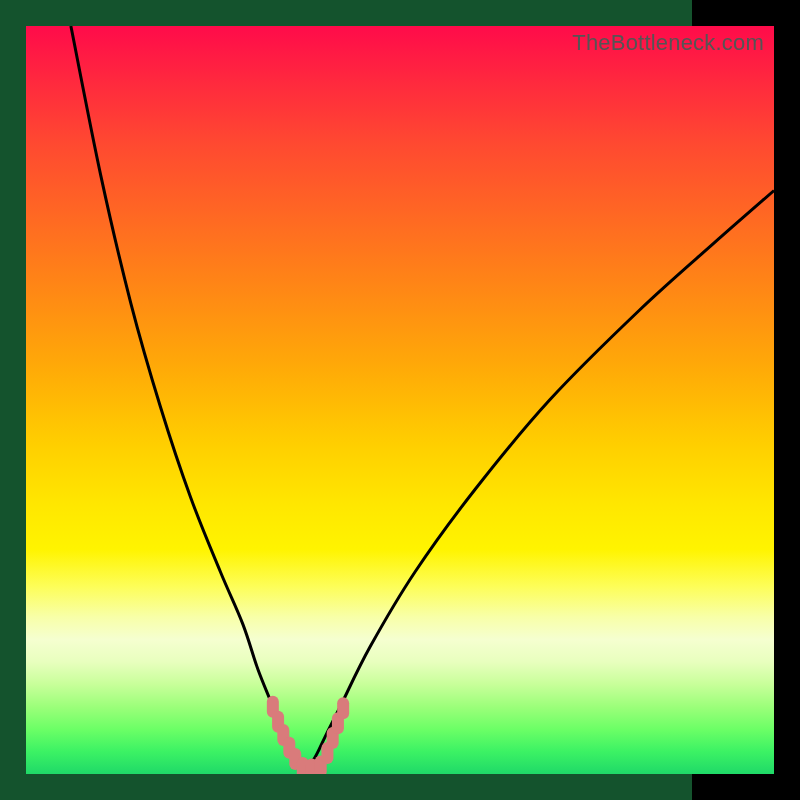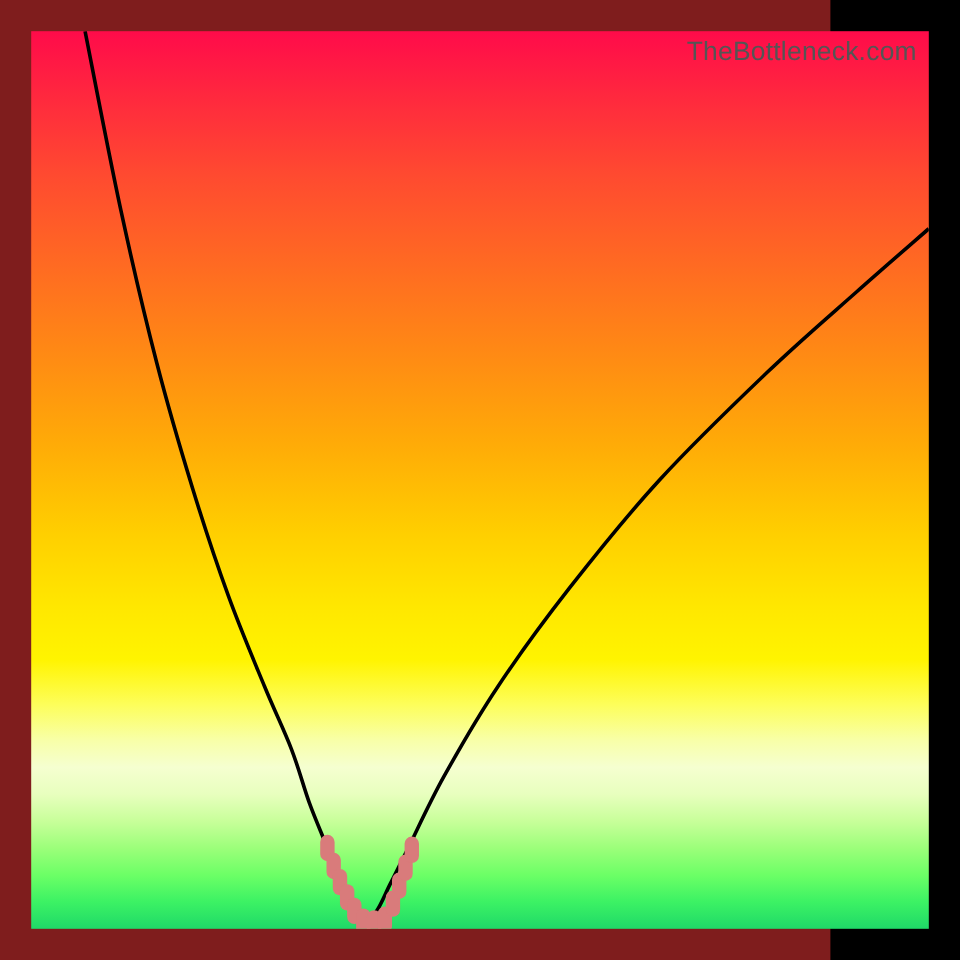--- a/index.html
+++ b/index.html
@@ -10,21 +10,21 @@
     background: #000;
     overflow: hidden;
     font-family: Arial, Helvetica, sans-serif;
   }
   .frame {
     position: absolute;
     top: 0;
     left: 0;
     width: 692px;
     height: 800px;
-    background: #7f1d1d;
+    background: #14532d;
   }
   .plot {
     position: absolute;
     top: 26px;
     left: 26px;
     width: 748px;
     height: 748px;
     
     background: linear-gradient(
       to bottom,

